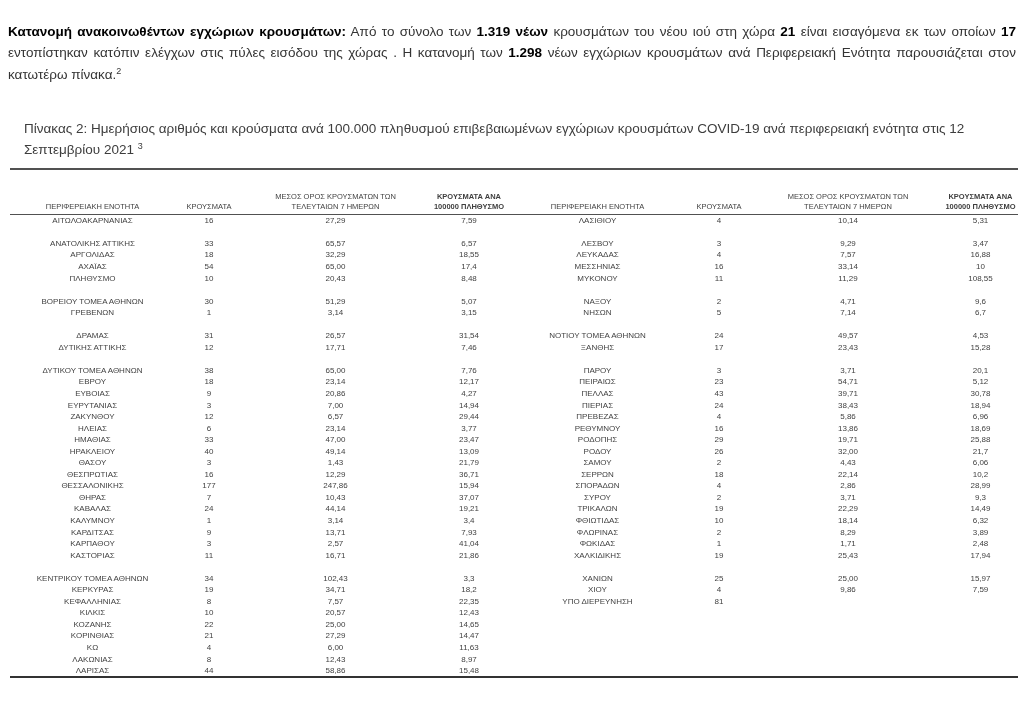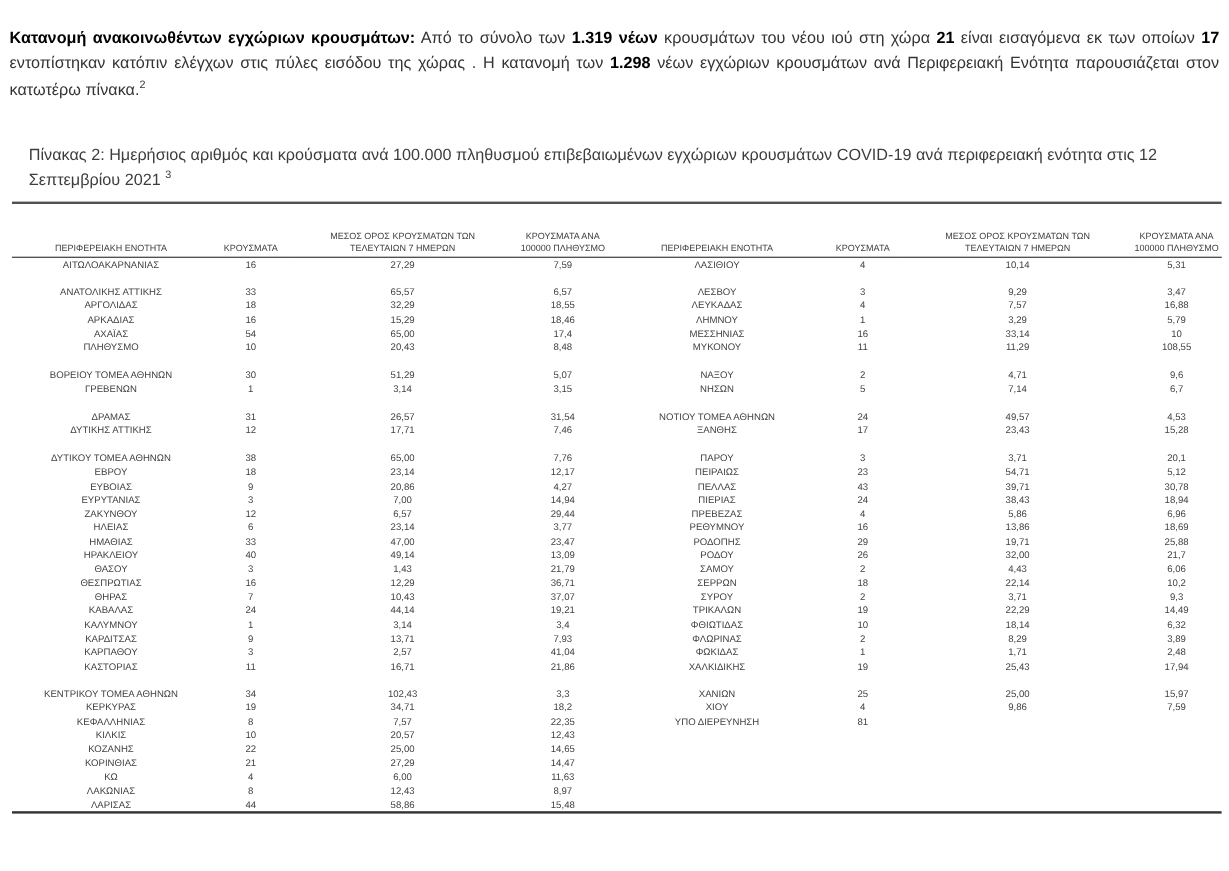--- a/index.html
+++ b/index.html
@@ -32,21 +32,21 @@
     width:100%; border-collapse:collapse; table-layout:fixed;
     font-size:8px; color:#424242;
   }
   table.rt thead th {
     font-weight:normal; font-size:7.5px; color:#3f3f3f;
     vertical-align:bottom; 
     padding:22px 0 3px 0; line-height:9.5px;
     border-bottom:1.5px solid #515151;
   }
   table.rt thead th .wrap { display:inline-block; max-width:128px; }
-  table.rt thead th .wrap2 { display:inline-block; max-width:112px; }
+  table.rt thead th .wrap2 { display:inline-block; max-width:112px;font-weight:bold; }
   table.rt tbody tr { height:11.55px; }
   table.rt tbody td {
     text-align:center; vertical-align:middle; padding:0;
     white-space:nowrap; overflow:hidden; line-height:11px;
   }
 </style>
 </head>
 <body>
 
 <div class="page">
@@ -114,30 +114,20 @@
             <td>ΑΡΓΟΛΙΔΑΣ</td>
             <td>18</td>
             <td>32,29</td>
             <td>18,55</td>
             <td>ΛΕΥΚΑΔΑΣ</td>
             <td>4</td>
             <td>7,57</td>
             <td>16,88</td>
           </tr>
           <tr>
-            <td>ΑΡΚΑΔΙΑΣ</td>
-            <td>16</td>
-            <td>15,29</td>
-            <td>18,46</td>
-            <td>ΛΗΜΝΟΥ</td>
-            <td>1</td>
-            <td>3,29</td>
-            <td>5,79</td>
-          </tr>
-          <tr>
             <td>ΑΧΑΪΑΣ</td>
             <td>54</td>
             <td>65,00</td>
             <td>17,4</td>
             <td>ΜΕΣΣΗΝΙΑΣ</td>
             <td>16</td>
             <td>33,14</td>
             <td>10</td>
           </tr>
           <tr>
@@ -314,20 +304,30 @@
             <td>ΘΕΣΠΡΩΤΙΑΣ</td>
             <td>16</td>
             <td>12,29</td>
             <td>36,71</td>
             <td>ΣΕΡΡΩΝ</td>
             <td>18</td>
             <td>22,14</td>
             <td>10,2</td>
           </tr>
           <tr>
+            <td>ΘΕΣΣΑΛΟΝΙΚΗΣ</td>
+            <td>177</td>
+            <td>247,86</td>
+            <td>15,94</td>
+            <td>ΣΠΟΡΑΔΩΝ</td>
+            <td>4</td>
+            <td>2,86</td>
+            <td>28,99</td>
+          </tr>
+          <tr>
             <td>ΘΗΡΑΣ</td>
             <td>7</td>
             <td>10,43</td>
             <td>37,07</td>
             <td>ΣΥΡΟΥ</td>
             <td>2</td>
             <td>3,71</td>
             <td>9,3</td>
           </tr>
           <tr>

